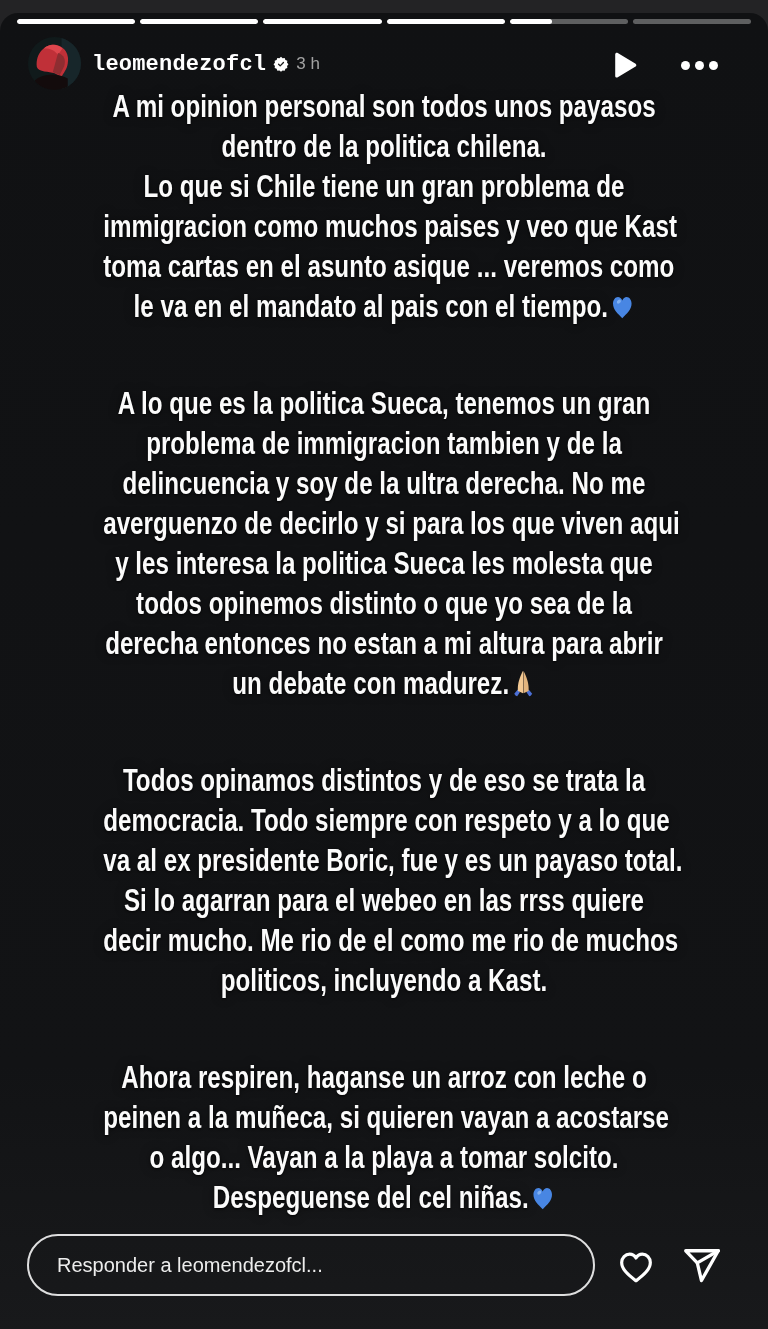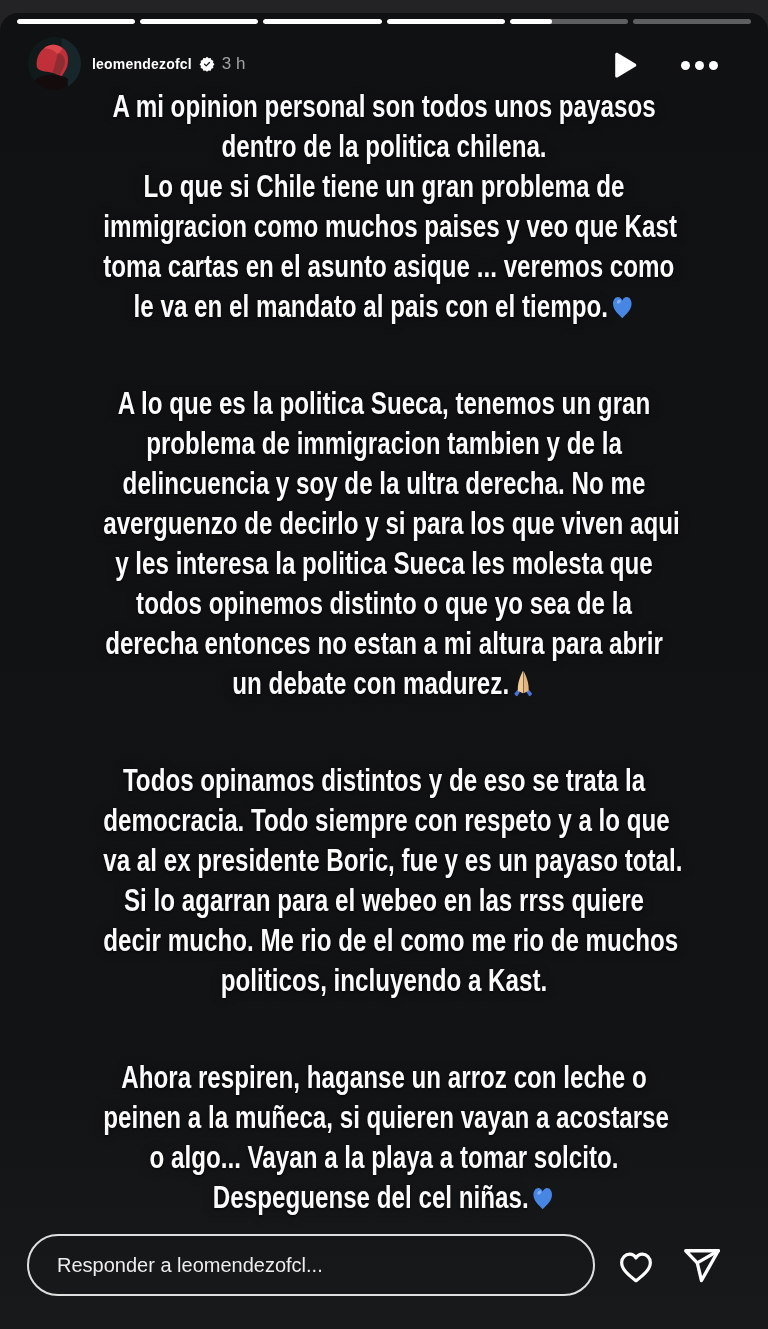--- a/index.html
+++ b/index.html
@@ -14,21 +14,21 @@
     border-radius:18px 18px 0 0;
   }
   
   .progress-bar{position:absolute;top:19px;left:17px;right:17px;height:5px;display:flex;gap:5px;z-index:5}
   .progress-seg{flex:1;background:rgba(255,255,255,.33);border-radius:3px;overflow:hidden}
   .progress-fill{height:100%;background:#fff;border-radius:3px}
   
   .avatar{position:absolute;left:28px;top:37px;width:53px;height:53px;border-radius:50%;overflow:hidden;border:none;padding:0;background:none;cursor:pointer;z-index:5}
   .avatar svg{display:block;width:100%;height:100%}
   .header-row{position:absolute;left:92px;top:52px;height:24px;display:flex;align-items:center;gap:7px;z-index:5}
-  .username{color:#fff;font-weight:bold;font-size:14px;letter-spacing:.2px;background:none;border:none;padding:0;cursor:pointer;font-family:Liberation Sans, sans-serif}
+  .username{color:#fff;font-weight:bold;font-size:22px;letter-spacing:.2px;background:none;border:none;padding:0;cursor:pointer;font-family:Liberation Mono, monospace}
   .badge{width:16px;height:16px;display:inline-block}
   .badge svg{display:block;width:100%;height:100%}
   .timestamp{color:#a2a2a2;font-size:17px}
   .play-btn{position:absolute;left:606px;top:48px;width:34px;height:34px;background:none;border:none;padding:0;cursor:pointer;z-index:5}
   .play-btn svg{display:block;width:100%;height:100%}
   .more-btn{position:absolute;left:674px;top:52px;width:50px;height:26px;display:flex;gap:5px;align-items:center;justify-content:center;background:none;border:none;padding:0;cursor:pointer;z-index:5}
   .dot{width:9px;height:9px;border-radius:50%;background:#fff}
   
   .story-text{
     position:absolute;top:87px;left:0;width:768px;box-sizing:border-box;padding:0 24px;

